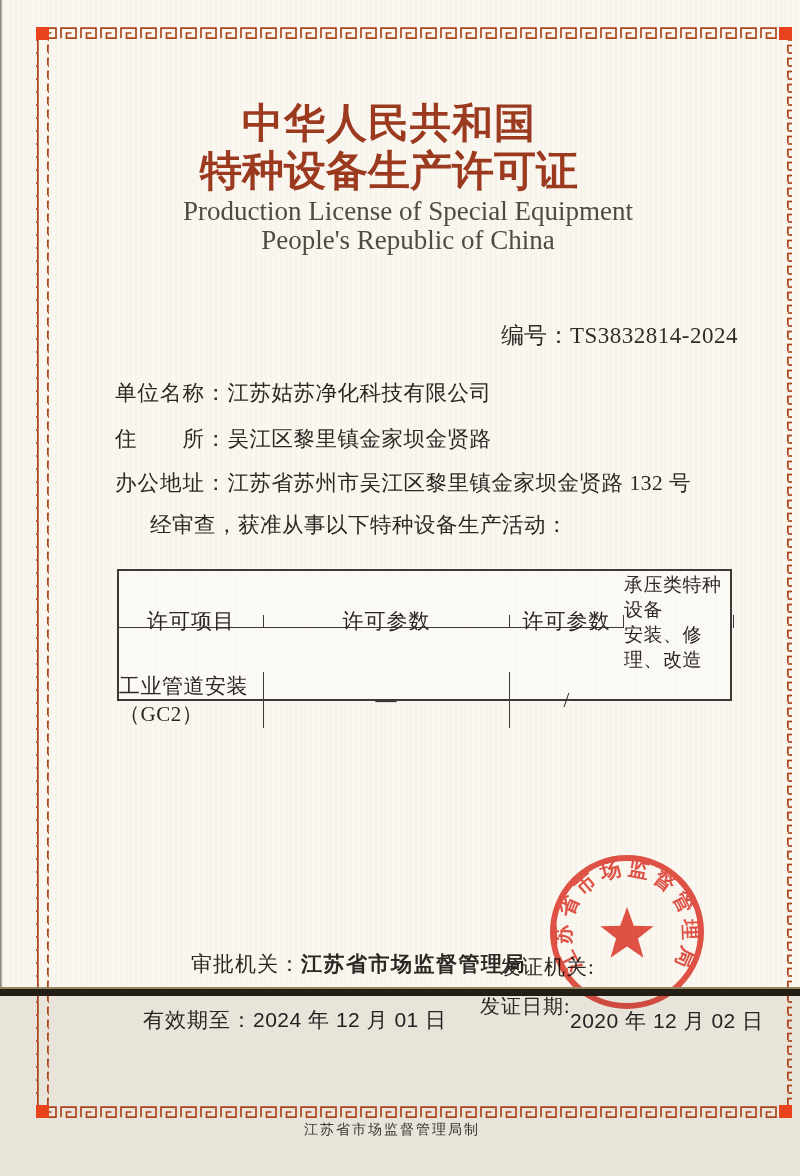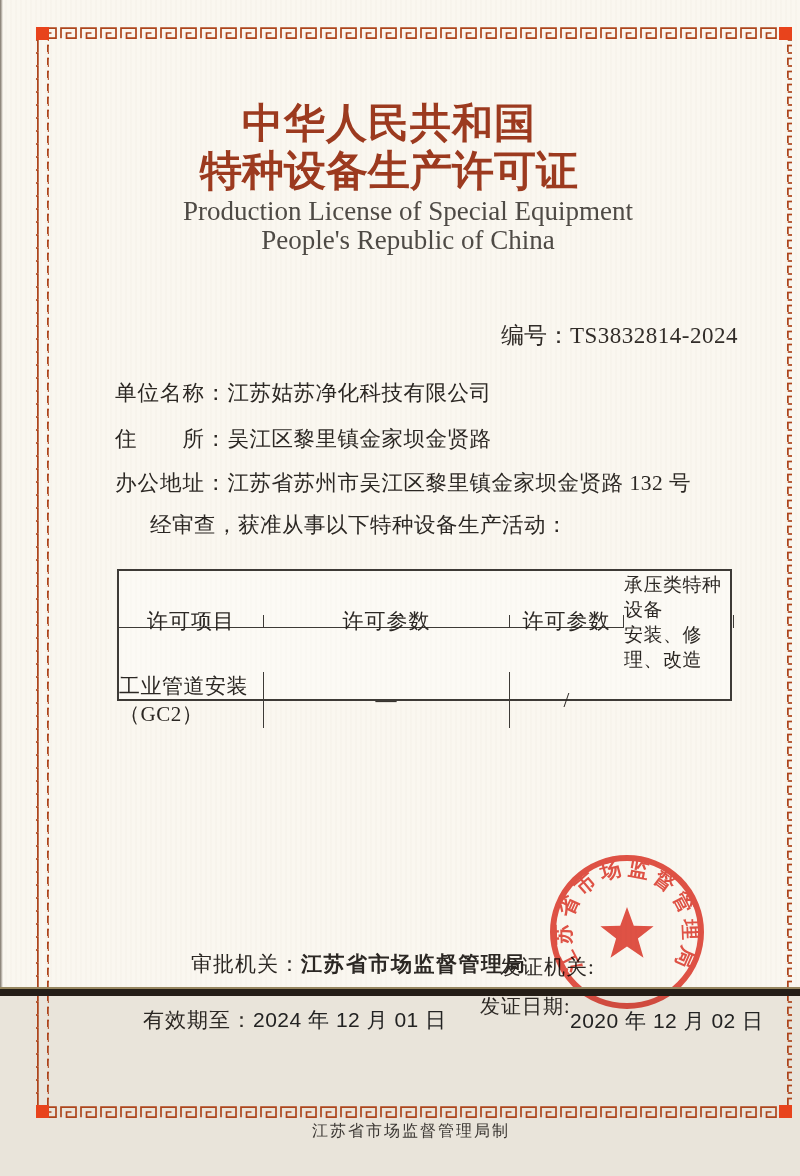--- a/index.html
+++ b/index.html
@@ -39,21 +39,21 @@
     box-sizing:border-box;background:rgba(255,255,255,.35);}
   .cell{border-right:1.6px solid var(--table_line);border-bottom:1.6px solid var(--table_line);
     display:flex;align-items:center;justify-content:center;font-size:21px;letter-spacing:1px;box-sizing:border-box;margin-top:44px;}
   .cell.last-col{border-right:none;}
   .cell.data{border-bottom:none;}
   .cell.c-left{justify-content:flex-start;letter-spacing:.5px;}
   .cell .twoline{font-size:19px;line-height:25px;letter-spacing:.5px;}
   .footer-line{font-size:21px;letter-spacing:1px;color:var(--ink);}
   .bold-val{font-weight:bold;letter-spacing:1.5px;}
   .date-val{font-family:"Liberation Sans", sans-serif;letter-spacing:.5px;color:#222;}
-  .made-by{left:312px;top:1121px;font-size:16px;letter-spacing:2px;color:#3a3632;font-family:Liberation Mono, monospace;}
+  .made-by{left:304px;top:1121px;font-size:14px;letter-spacing:2px;color:#3a3632;font-family:Liberation Mono, monospace;}
   .seal{left:547px;top:853px;mix-blend-mode:multiply;opacity:.92;}
   .seal-stroke{stroke:var(--seal_red);fill:none;}
   .seal-fill{fill:var(--seal_red);}
   .seal-text{fill:var(--seal_red);font-family:"Liberation Serif", serif;font-weight:bold;font-size:20.5px;letter-spacing:0;}
 </style>
 </head>
 <body>
 
 <div class="page">
 

